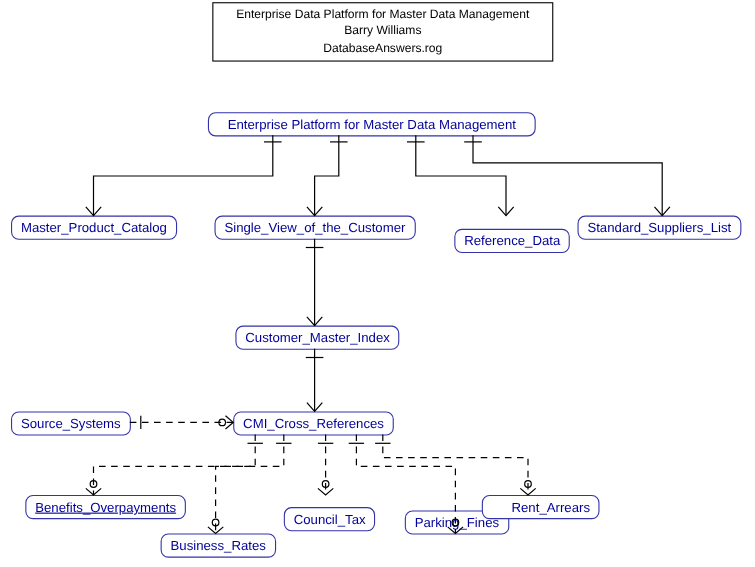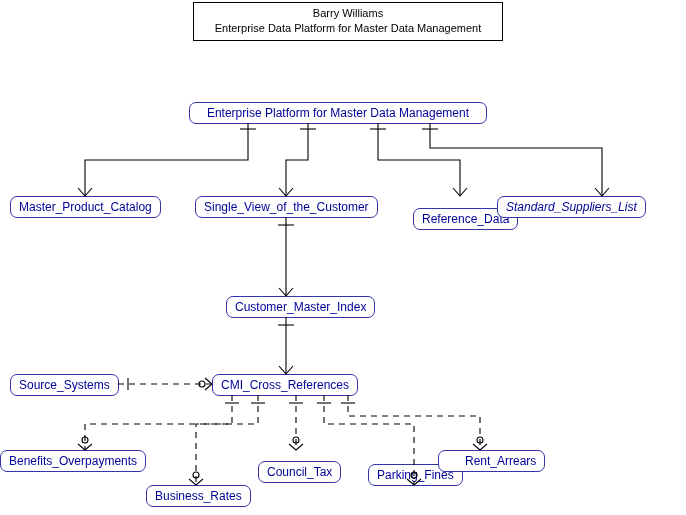--- a/index.html
+++ b/index.html
@@ -44,37 +44,38 @@
     height: 515px;
     pointer-events: none;
   }
   svg .solid { stroke:#000; stroke-width:1.1; fill:none; }
   svg .dash  { stroke:#000; stroke-width:1.1; fill:none; stroke-dasharray:6 5; }
 </style>
 </head>
 <body>
 
 <div class="title-box">
+  <div>Enterprise Data Platform for Master Data Management</div>
   <div>Barry Williams</div>
-  <div>Enterprise Data Platform for Master Data Management</div>
+  <div>DatabaseAnswers.rog</div>
 </div>
 
 <div class="entity" style="left:189px; top:102px; width:280px;">Enterprise Platform for Master Data Management</div>
 
 <div class="entity" style="left:10px;  top:196px;">Master_Product_Catalog</div>
 <div class="entity" style="left:195px; top:196px;">Single_View_of_the_Customer</div>
 <div class="entity" style="left:413px; top:196px;margin-top:12px;">Reference_Data</div>
-<div class="entity" style="left:497px; top:196px;font-style:italic;">Standard_Suppliers_List</div>
+<div class="entity" style="left:525px; top:196px;">Standard_Suppliers_List</div>
 
-<div class="entity" style="left:226px; top:296px;">Customer_Master_Index</div>
+<div class="entity" style="left:214px; top:296px;">Customer_Master_Index</div>
 
 <div class="entity" style="left:10px;  top:374px;">Source_Systems</div>
 <div class="entity" style="left:212px; top:374px;">CMI_Cross_References</div>
 
-<div class="entity" style="left:0;  top:450px;">Benefits_Overpayments</div>
+<div class="entity" style="left:23px;  top:450px;text-decoration:underline;">Benefits_Overpayments</div>
 <div class="entity" style="left:146px; top:485px;">Business_Rates</div>
 <div class="entity" style="left:258px; top:450px;margin-top:11px;">Council_Tax</div>
 <div class="entity" style="left:368px; top:464px;">Parking_Fines</div>
 <div class="entity" style="left:438px; top:450px;padding-left:26px;">Rent_Arrears</div>
 
 <svg class="connectors">
 
   <path class="solid" d="M248 123 L248 160 L85 160 L85 196"></path>
   <path class="solid" d="M240 129 L256 129"></path>
   <path class="solid" d="M78 188 L85 196 L92 188"></path>

